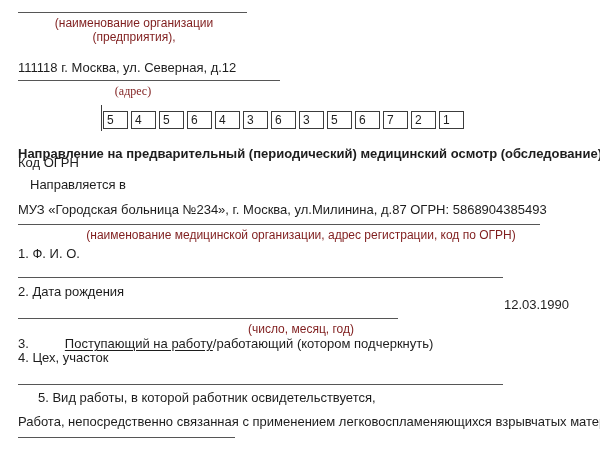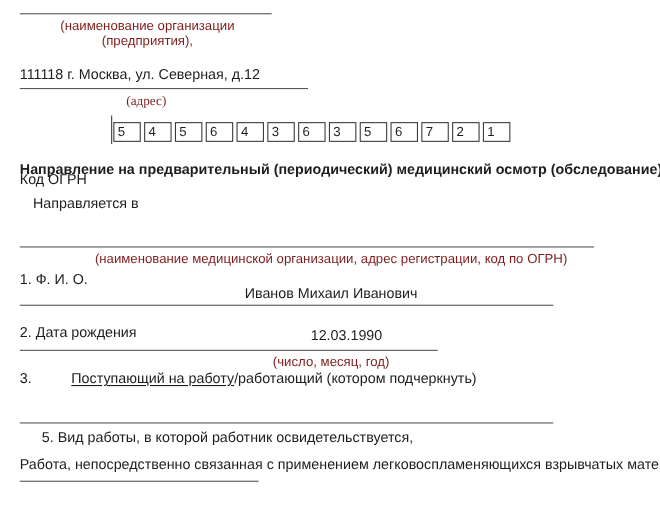--- a/index.html
+++ b/index.html
@@ -61,36 +61,37 @@
       <span class="ogrn-cell">5</span>
       <span class="ogrn-cell">6</span>
       <span class="ogrn-cell">7</span>
       <span class="ogrn-cell">2</span>
       <span class="ogrn-cell">1</span>
     </div>
 
   <div class="abs bold nowrap" style="top:146px; left:18px;">Направление на предварительный (периодический) медицинский осмотр (обследование)</div>
 
   <div class="abs nowrap" style="top:177px; left:18px;margin-left:12px;">Направляется в</div>
+  <div class="abs nowrap" style="top:202px; left:18px;">МУЗ «Городская больница №234», г. Москва, ул.Милинина, д.87 ОГРН: 5868904385493</div>
   <div class="hline" style="top:224px; left:18px; width:522px;"></div>
   <div class="abs caption center" style="top:228px; left:18px; width:566px;">(наименование медицинской организации, адрес регистрации, код по ОГРН)</div>
 
   <div class="abs nowrap" style="top:246px; left:18px;">1. Ф. И. О.</div>
-  <div class="abs center" style="top:259px; left:18px; width:566px;">Иванов Михаил Иванович</div>
   <div class="hline" style="top:277px; left:18px; width:485px;"></div>
 
-  <div class="abs nowrap" style="top:294px; left:18px;">2. Дата рождения</div>
-  <div class="abs center" style="top:297px; left:32px; width:566px;">12.03.1990</div>
+  <div class="abs nowrap" style="top:284px; left:18px;">2. Дата рождения</div>
+  <div class="abs center" style="top:297px; left:3px; width:566px;text-align:right;">12.03.1990</div>
   <div class="hline" style="top:318px; left:18px; width:380px;"></div>
   <div class="abs caption center" style="top:322px; left:18px; width:566px;">(число, месяц, год)</div>
 
   <div class="abs nowrap" style="top:336px; left:18px;">
     <span style="margin-right:4px;">3.</span><span class="u">Поступающий на работу</span><span>/работающий (котором подчеркнуть)</span>
   </div>
 
+  <div class="abs nowrap" style="top:350px; left:18px;">4. Цех, участок</div>
   <div class="hline" style="top:384px; left:18px; width:485px;"></div>
 
   <div class="abs nowrap" style="top:390px; left:18px;margin-left:20px;">5. Вид работы, в которой работник освидетельствуется,</div>
   <div class="abs nowrap" style="top:414px; left:18px;">Работа, непосредственно связанная с применением легковоспламеняющихся взрывчатых материалов</div>
   <div class="hline" style="top:437px; left:18px; width:217px;"></div>
 
 
 </div>
 
 </body></html>

